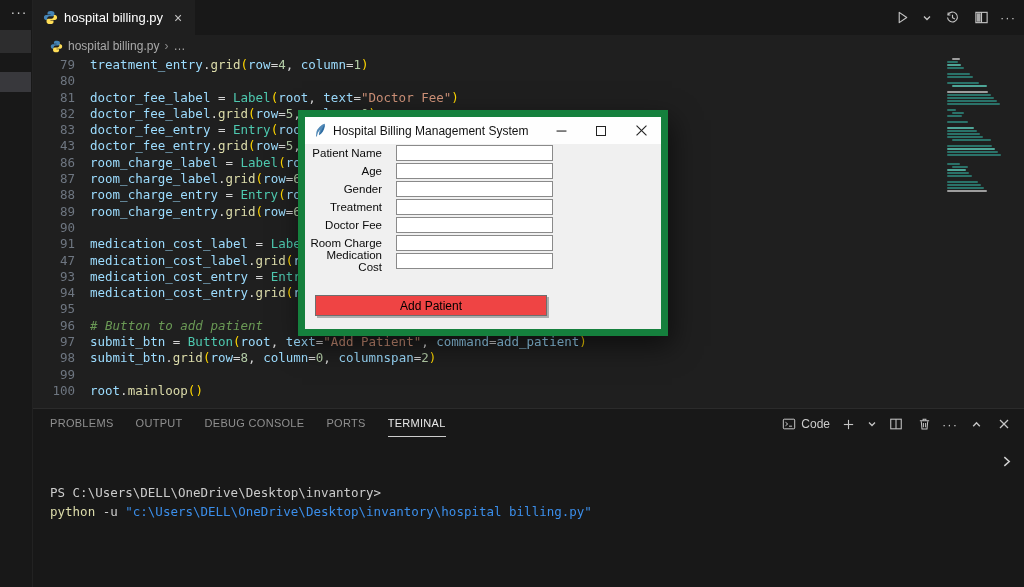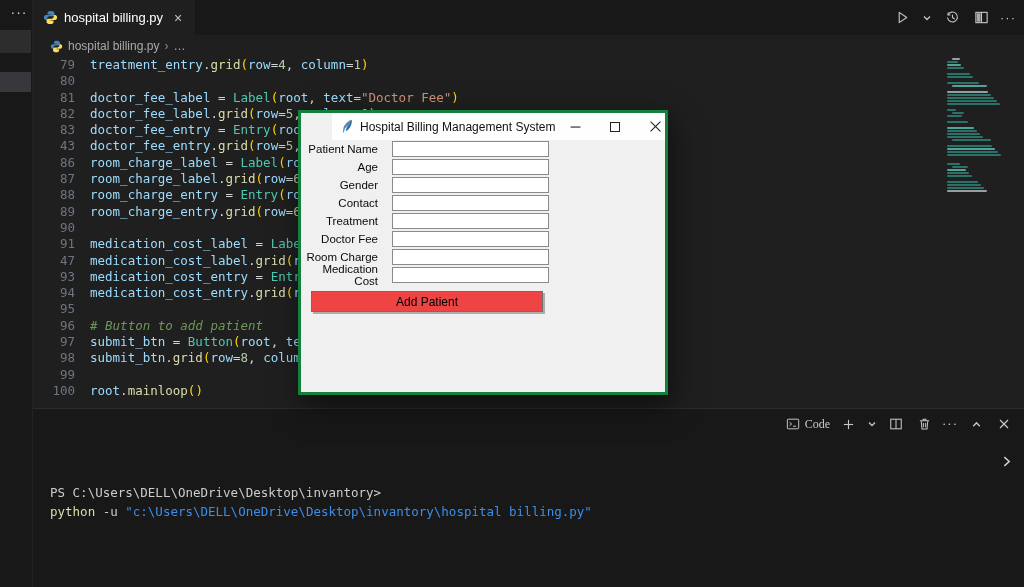--- a/index.html
+++ b/index.html
@@ -33,27 +33,27 @@
   .tk-p{color:#ffd700} .tk-n{color:#b5cea8} .tk-s{color:#ce9178} .tk-m{color:#6a9955;font-style:italic}
   .tk-w{color:#cccccc} .tk-y{color:#dcdcaa} .tk-b{color:#3b8eea}
   
   .minimap { position:absolute; right:9px; top:1px; width:68px; height:150px; }
   .minimap div { position:absolute; height:2px; border-radius:1px; opacity:.75; }
   
   .panel { position:absolute; left:33px; top:408px; right:0; bottom:0; background:#181818; border-top:1px solid #2b2b2b; }
   .panel-tabs { position:absolute; left:17px; top:0; height:28px; display:flex; gap:22px; align-items:center; }
   .panel-tab { font-size:11px; letter-spacing:.3px; color:#8f8f8f; height:27px; line-height:27px; cursor:pointer; }
   .panel-tab.active { color:#e7e7e7; border-bottom:1px solid #cccccc; }
-  .panel-toolbar { position:absolute; right:10px; top:3px; height:24px; display:flex; align-items:center; gap:8px; color:#c5c5c5;font-family:Liberation Serif, serif; }
+  .panel-toolbar { position:absolute; right:10px; top:3px; height:24px; display:flex; align-items:center; gap:8px; color:#c5c5c5; }
   .code-chip { display:flex; align-items:center; gap:5px; font-size:12px; color:#cccccc; cursor:pointer; }
   .term-lines { position:absolute; left:17px; top:42px; font-family:"DejaVu Sans Mono","Liberation Mono",monospace; font-size:12.5px;margin-top:32px; }
   .term-line { height:19px; line-height:19px; white-space:pre; }
   .term-chevron { position:absolute; right:12px; top:46px; color:#d0d0d0; }
   
-  .dialog { position:absolute; left:298px; top:110px; width:370px; height:285px; background:#f0f0f0; border:3px solid #15803d; box-shadow:4px 10px 26px rgba(0,0,0,.55); z-index:10;padding-left:31px; }
+  .dialog { position:absolute; left:298px; top:110px; width:370px; height:226px; background:#f0f0f0; border:7px solid #15803d; box-shadow:4px 10px 26px rgba(0,0,0,.55); z-index:10; }
   .dlg-title { height:27px; background:#fefefe; display:flex; align-items:center; padding-left:8px; }
   .dlg-title-text { font-size:12px; color:#111; margin-left:7px; flex:0 0 auto; }
   .dlg-controls { margin-left:auto; display:flex; height:27px; }
   .dlg-ctl { width:40px; height:27px; display:flex; align-items:center; justify-content:center; color:#222; cursor:pointer; }
   .dlg-form { position:absolute; left:0; top:27px; width:100%; }
   .dlg-row { display:flex; align-items:center; height:18px; padding-left:2px; }
   .dlg-label { width:75px; text-align:right; font-size:11.5px; color:#0a0a0a; }
   .dlg-input { margin-left:14px; width:157px; height:16px; border:1px solid #8a8a8a; background:#fff; font-size:11px; padding:0 3px; outline:none; }
   .dlg-btn { position:absolute; left:10px; top:178px; width:232px; height:21px; background:#ef4444; border:1px solid #6e6e6e; box-shadow:2px 2px 0 rgba(0,0,0,.28); font-size:12px; color:#000; font-family:"Liberation Sans",sans-serif; cursor:pointer; }
   svg { display:block; }
@@ -241,20 +241,27 @@
         <div style="top: 114px; left: 0px; width: 22px; background: rgb(47, 143, 131);"></div>
         <div style="top: 117px; left: 0px; width: 25px; background: rgb(47, 143, 131);"></div>
         <div style="top: 123px; left: 0px; width: 31px; background: rgb(47, 143, 131);"></div>
         <div style="top: 126px; left: 0px; width: 34px; background: rgb(47, 143, 131);"></div>
         <div style="top: 129px; left: 0px; width: 37px; background: rgb(47, 143, 131);"></div>
         <div style="top: 132px; left: 0px; width: 40px; background: rgb(200, 200, 200);"></div>
       </div>
   </div>
 
   <div class="panel">
+    <div class="panel-tabs" id="panel-tabs">
+        <span class="panel-tab">PROBLEMS</span>
+        <span class="panel-tab">OUTPUT</span>
+        <span class="panel-tab">DEBUG CONSOLE</span>
+        <span class="panel-tab">PORTS</span>
+        <span class="panel-tab active">TERMINAL</span>
+      </div>
     <div class="panel-toolbar">
       <span class="code-chip">
         <svg width="14" height="14" viewBox="0 0 16 16" fill="none" stroke="currentColor" stroke-width="1.1">
             <rect x="1.5" y="2.5" width="13" height="11" rx="1"></rect>
             <polyline points="4,6 6.5,8 4,10"></polyline>
             <line x1="8" y1="10.5" x2="11.5" y2="10.5"></line>
           </svg>
         <span>Code</span>
       </span>
       <span class="icon-btn">
@@ -342,24 +349,20 @@
         </div>
         <div class="dlg-row">
           <span class="dlg-label">Age</span>
           <input class="dlg-input" placeholder="" style="">
         </div>
         <div class="dlg-row">
           <span class="dlg-label">Gender</span>
           <input class="dlg-input" placeholder="" style="">
         </div>
         <div class="dlg-row">
-          <span class="dlg-label">Contact</span>
-          <input class="dlg-input" placeholder="" style="">
-        </div>
-        <div class="dlg-row">
           <span class="dlg-label">Treatment</span>
           <input class="dlg-input" placeholder="" style="">
         </div>
         <div class="dlg-row">
           <span class="dlg-label">Doctor Fee</span>
           <input class="dlg-input" placeholder="" style="">
         </div>
         <div class="dlg-row">
           <span class="dlg-label">Room Charge</span>
           <input class="dlg-input" placeholder="" style="">

